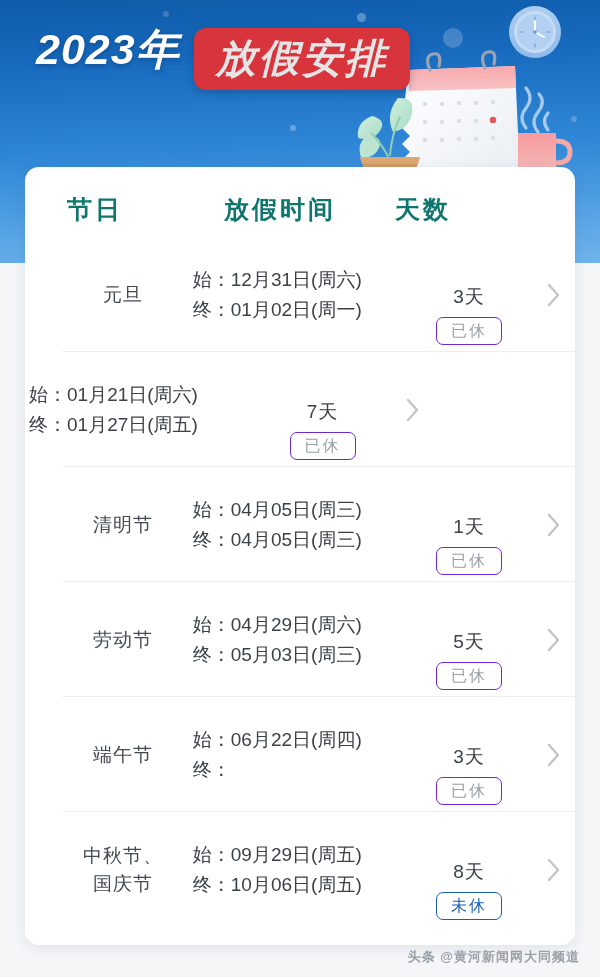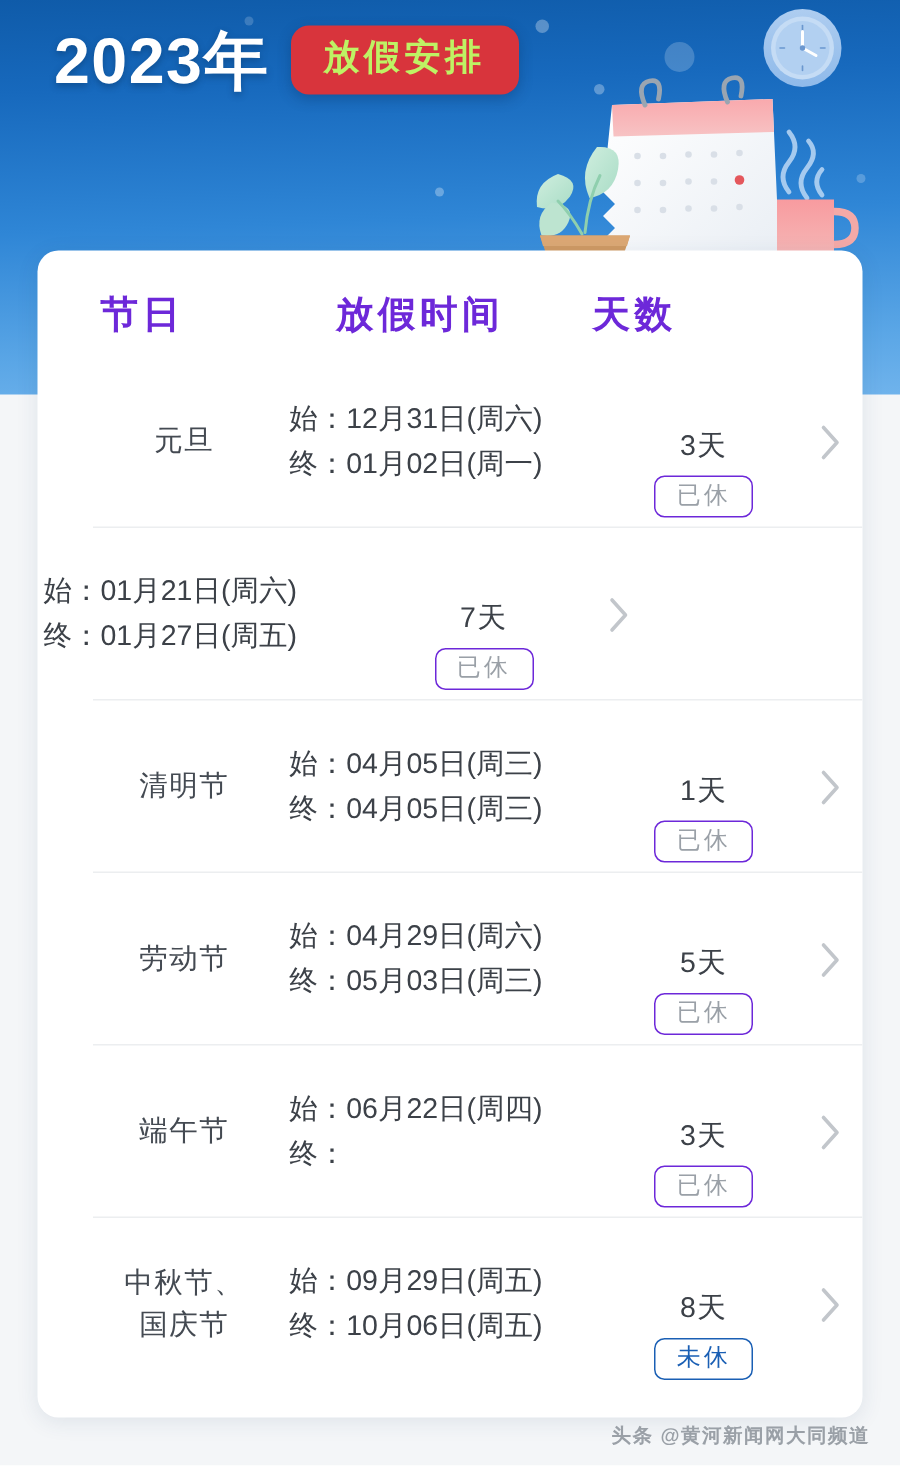--- a/index.html
+++ b/index.html
@@ -36,39 +36,40 @@
   .dot {
     position: absolute;
     border-radius: 50%;
     background: rgba(255,255,255,0.30);
   }
 
   
   #title-row {
     position: absolute;
     left: 36px;
-    top: 17px;
+    top: 28px;
     display: flex;
-    align-items: flex-end;
+    align-items: flex-start;
     gap: 14px;
     z-index: 6;
+    font-style: italic;
   }
   #year-text {
     font-size: 43px;
     font-weight: bold;
     color: #ffffff;
     letter-spacing: 1px;
     text-shadow: 0 2px 5px rgba(6,48,94,.45);
     line-height: 1;
     white-space: nowrap;
   }
   #headline-badge {
     background: #d8343c;
-    color: #bef264;
-    font-size: 24px;
+    color: #e5e5e5;
+    font-size: 40px;
     font-weight: bold;
     letter-spacing: 3px;
     padding: 10px 22px 12px 22px;
     border-radius: 12px;
     line-height: 1;
     white-space: nowrap;
     box-shadow: 0 3px 9px rgba(6,40,80,.3);
   }
 
   
@@ -98,21 +99,21 @@
   #thead {
     display: flex;
     align-items: center;
     height: 70px;
     padding: 14px 0 0 0;
     box-sizing: border-box;
   }
   #thead .th {
     font-size: 25px;
     font-weight: bold;
-    color: #6d28d9;
+    color: #0f766e;
     letter-spacing: 3px;
     white-space: nowrap;
   }
   .col-name   { width: 140px; text-align: center; }
   .col-period { width: 230px; text-align: center; }
   .col-days   { width: 135px; }
   .col-arrow  { width: 45px;  text-align: center; }
 
   
   .row {

